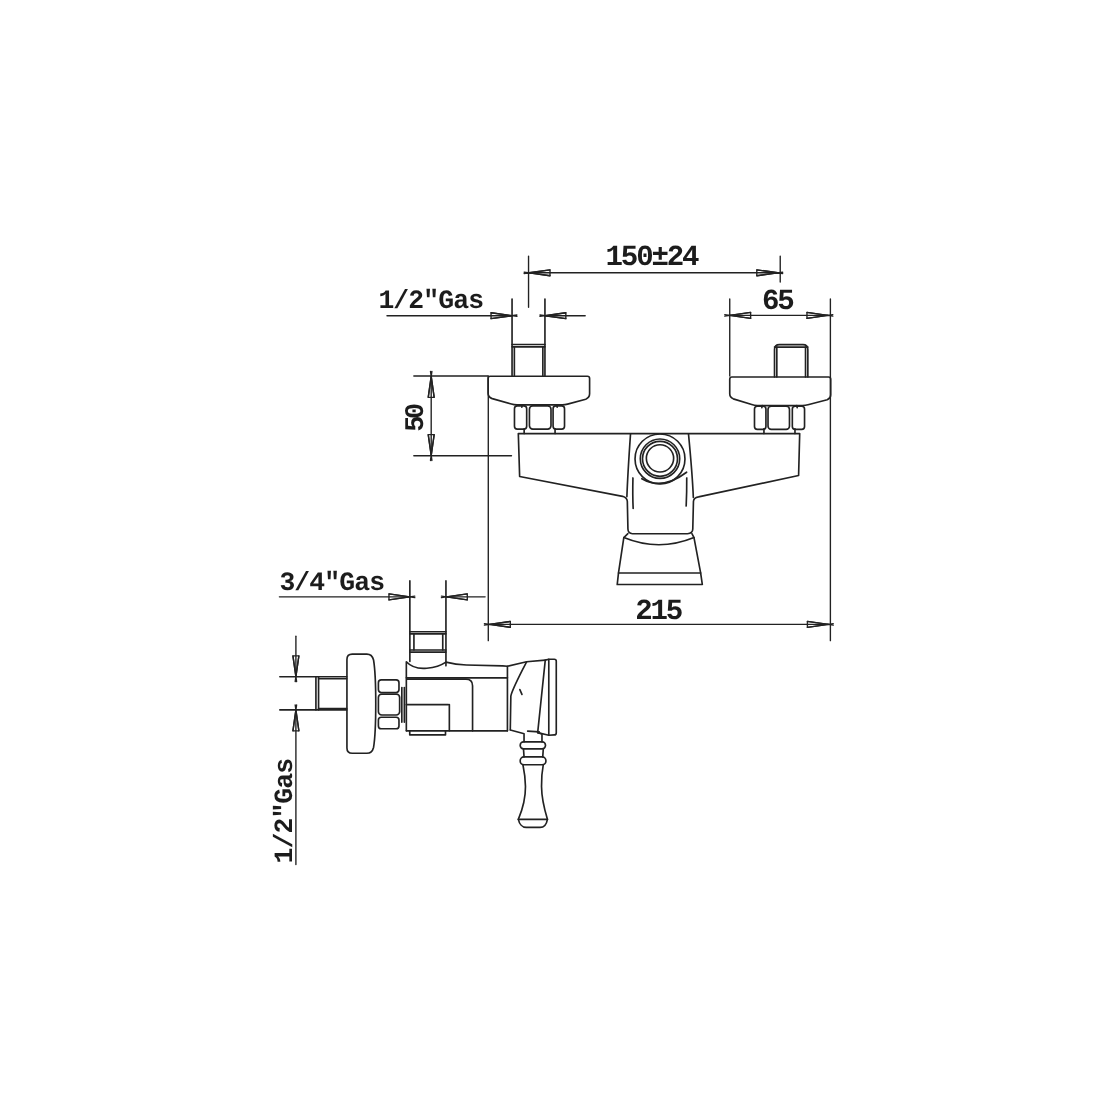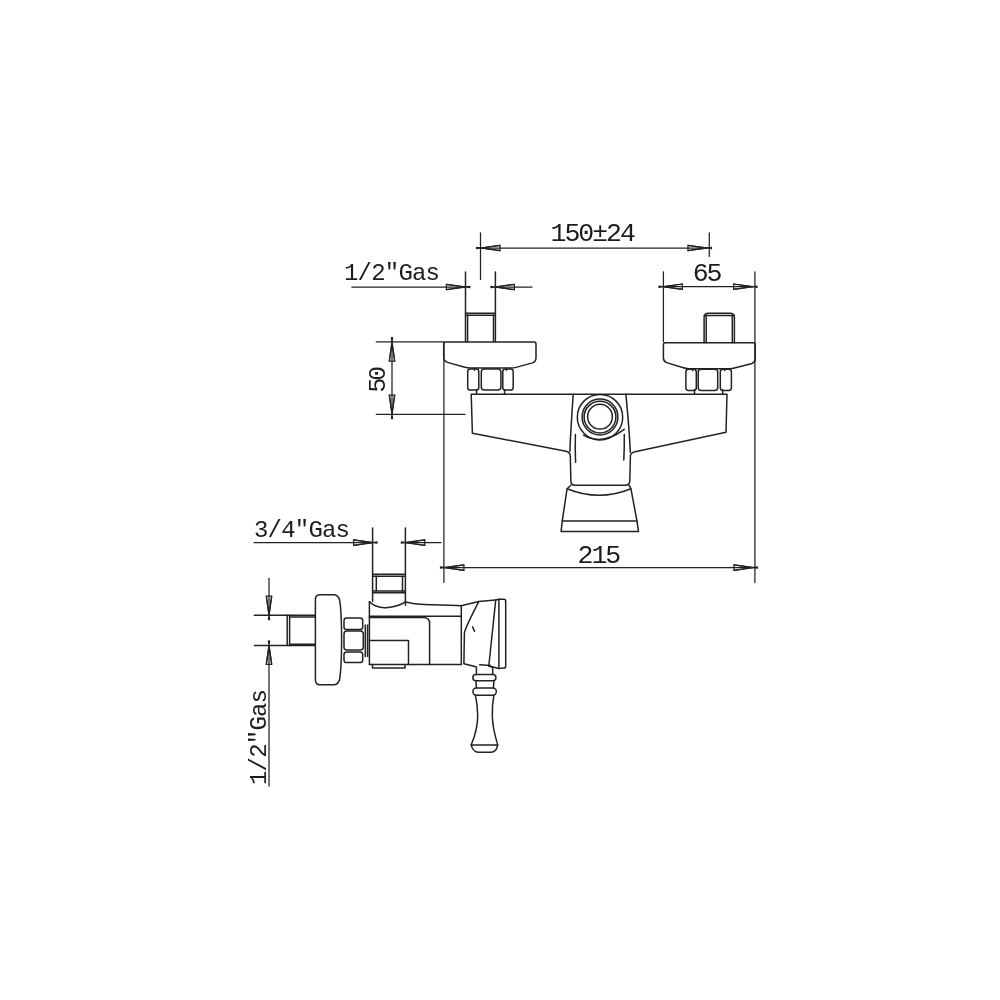--- a/index.html
+++ b/index.html
@@ -1,16 +1,16 @@
 <!DOCTYPE html>
 <html><head>
 <meta charset="utf-8">
 <style>
   html,body{margin:0;padding:0;background:#ffffff;}
-  .page{width:1000px;height:1000px;position:relative;background:#ffffff;}
+  .page{width:1000px;height:1000px;position:relative;background:#ffffff;font-weight:bold;}
   svg{position:absolute;top:0;left:0;}
   text{font-family:"Liberation Mono",monospace;fill:#1c1c1c;}
 </style>
 </head>
 <body>
 <div class="page">
 <svg width="1000" height="1000" viewBox="0 0 1000 1000">
 <g stroke="#222222" fill="none" stroke-width="1.5" stroke-linecap="round" stroke-linejoin="round">
 
 <g stroke="none">

